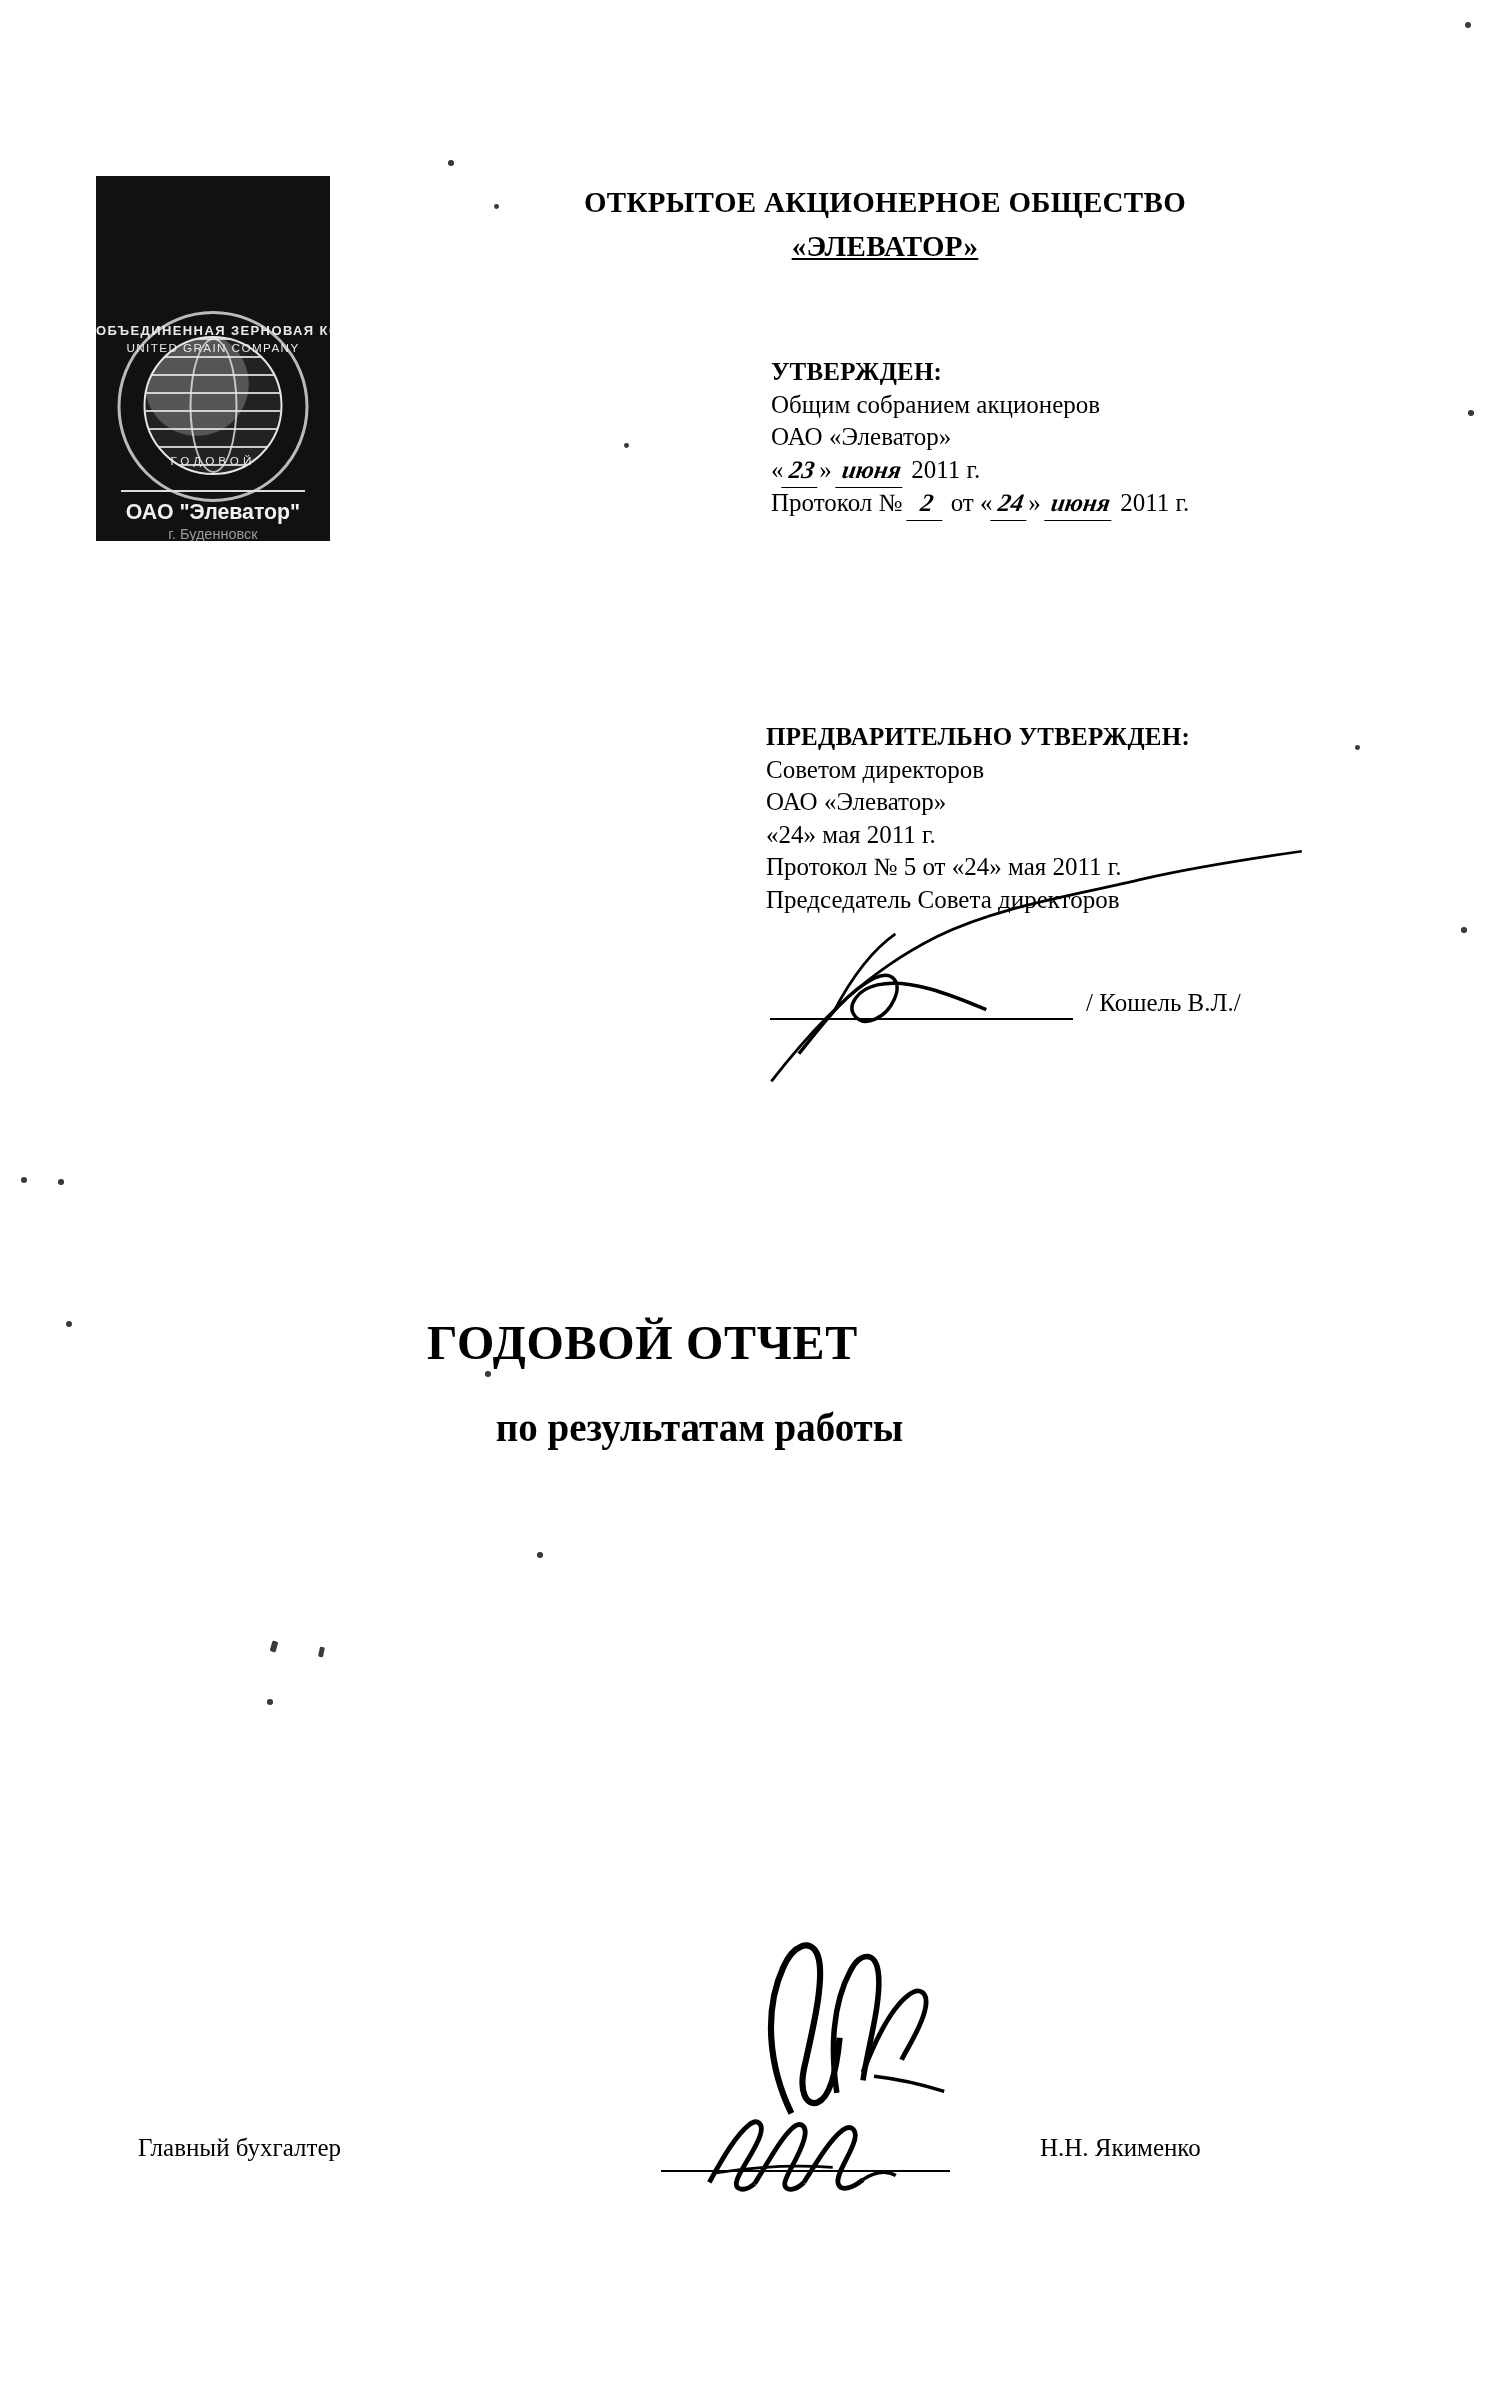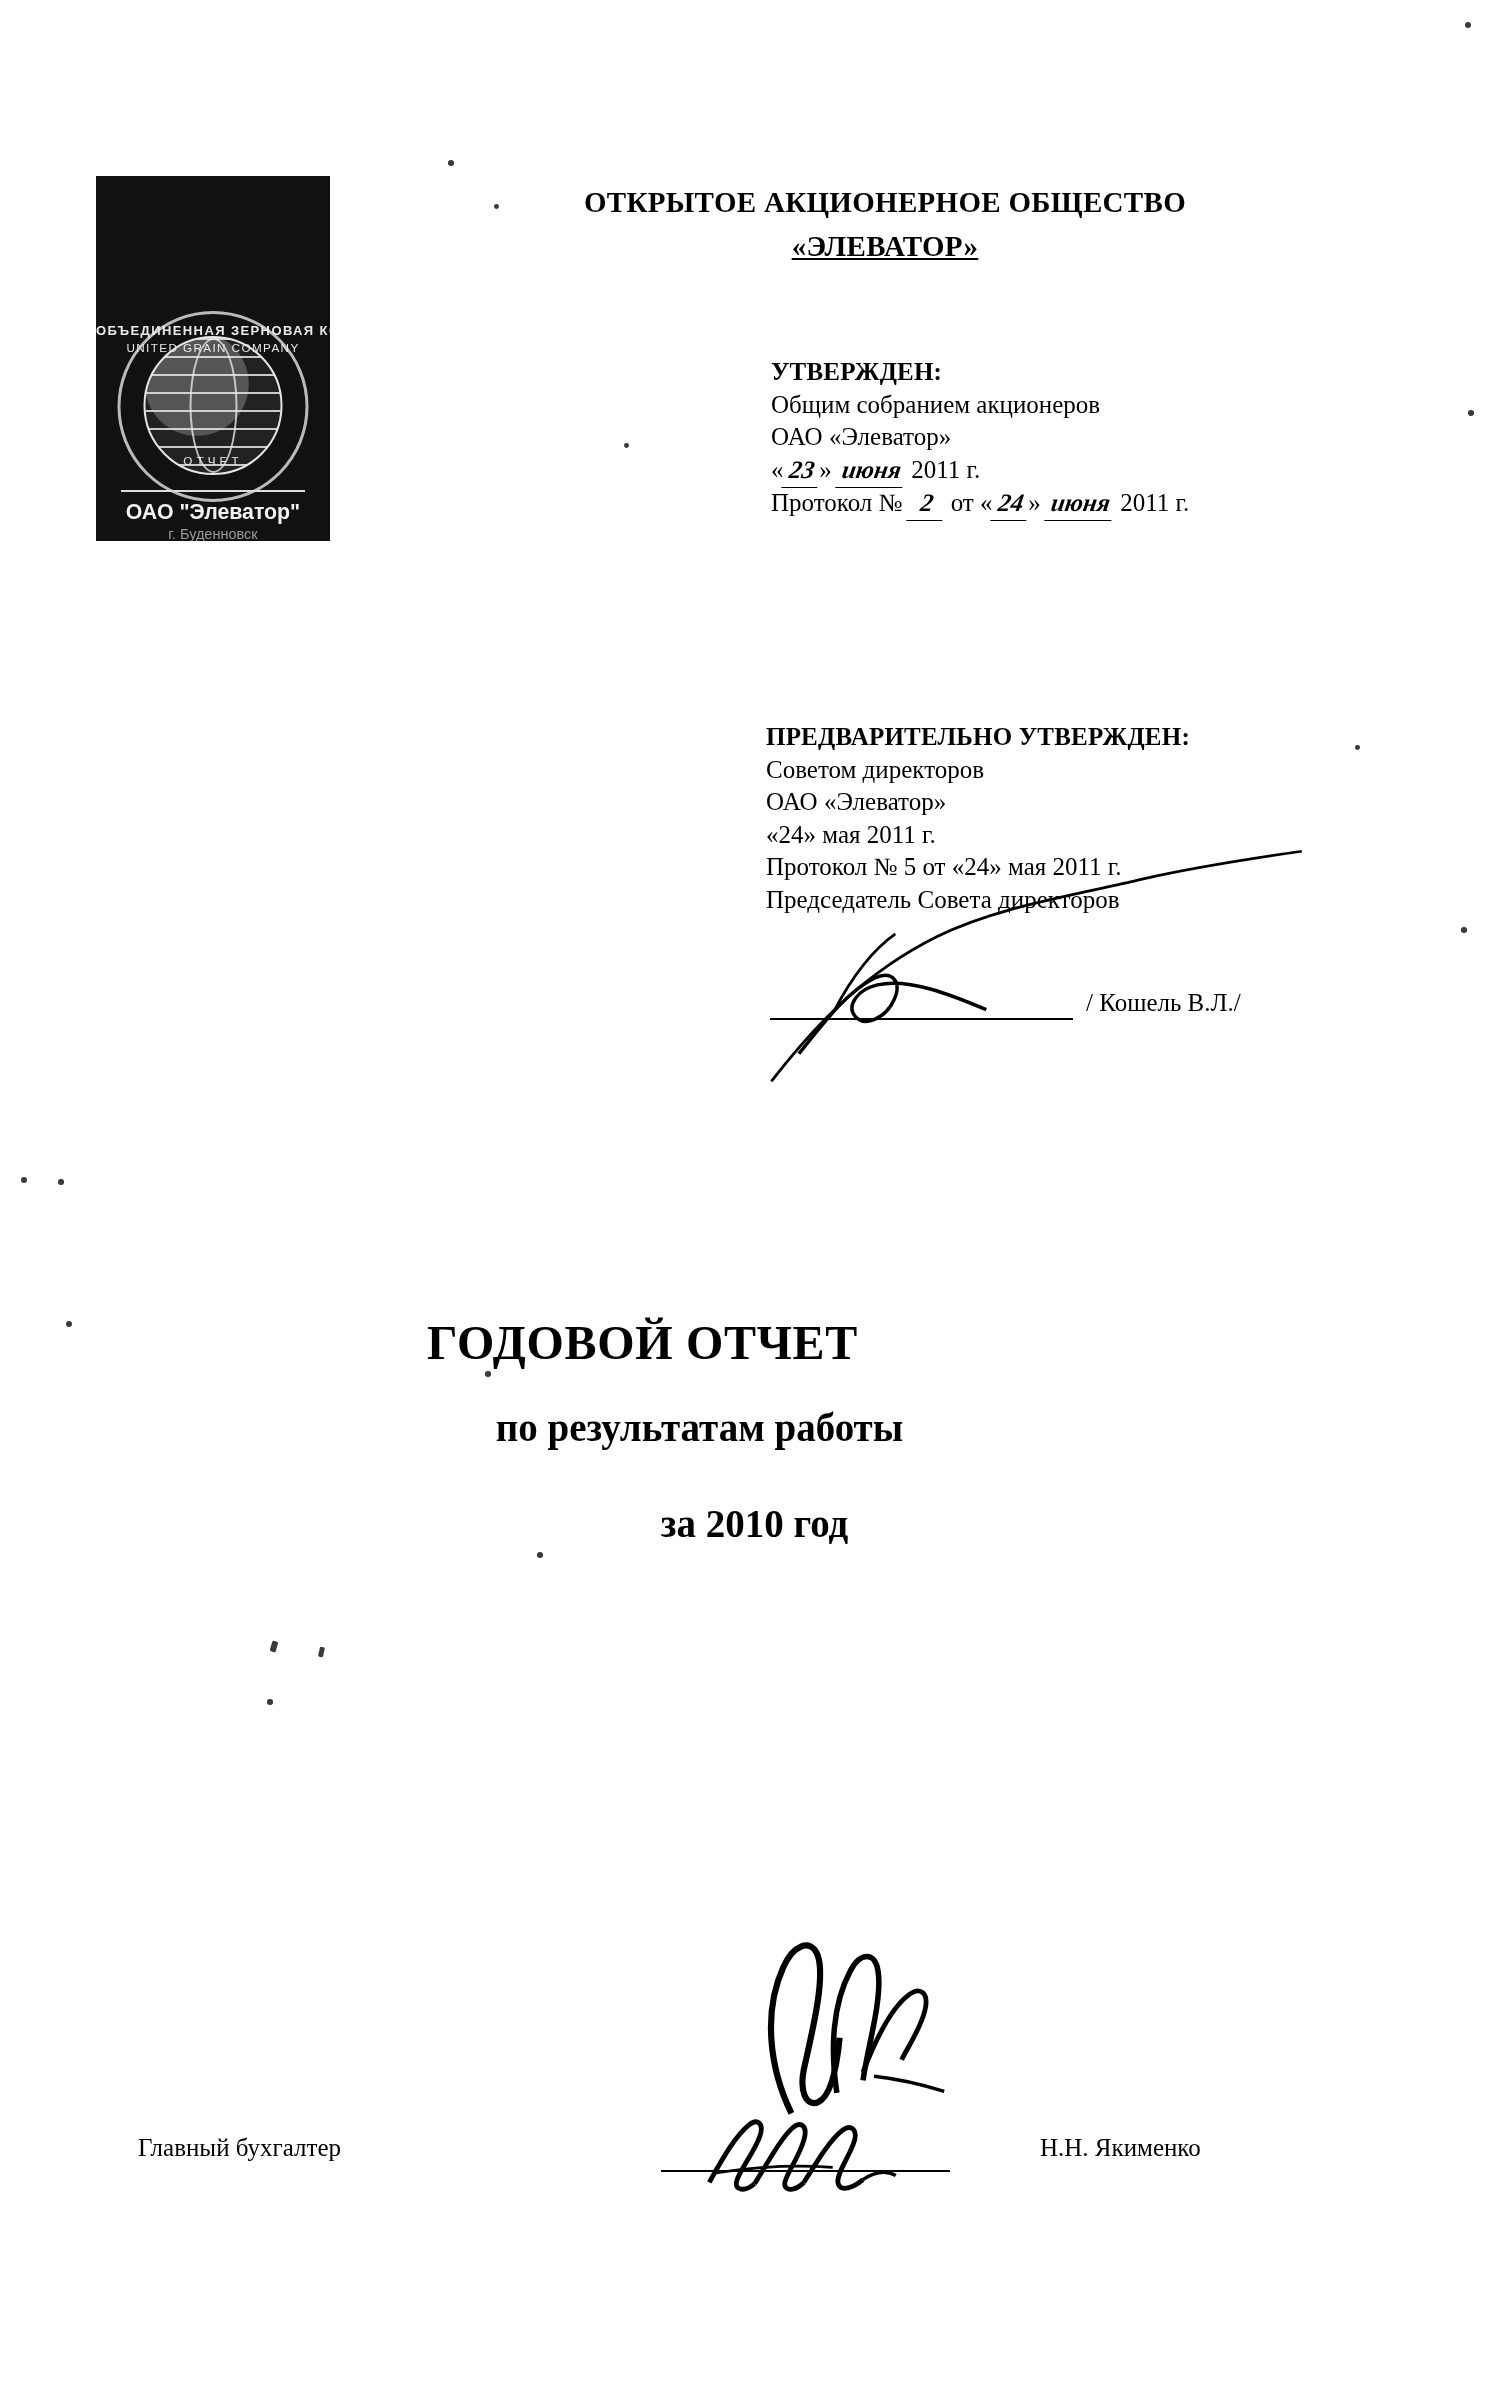--- a/index.html
+++ b/index.html
@@ -284,21 +284,21 @@
   <div class="speck" style="left:537px;top:1552px;width:5.5px;height:5.5px;"></div>
   <div class="speck" style="left:271px;top:1641px;width:6.2px;height:11px;border-radius:1.4px;transform:rotate(16deg);"></div>
   <div class="speck" style="left:319px;top:1647px;width:4.8px;height:9.6px;border-radius:1.4px;transform:rotate(12deg);"></div>
   <div class="speck" style="left:267px;top:1699px;width:5.5px;height:5.5px;"></div>
 
   <div class="logo-box">
     <div class="logo-ring"></div>
     <div class="logo-globe"></div>
     <div class="logo-arc-text logo-arc-1">ОБЪЕДИНЕННАЯ ЗЕРНОВАЯ КОМПАНИЯ</div>
     <div class="logo-arc-text logo-arc-2">UNITED GRAIN COMPANY</div>
-    <div class="logo-arc-text logo-arc-3">ОТЧЕТ</div>
+    <div class="logo-arc-text logo-arc-3">ГОДОВОЙ</div>
     <div class="logo-line logo-line-top"></div>
     <div class="logo-name">ОАО "Элеватор"</div>
     <div class="logo-city">г. Буденновск</div>
   </div>
 
   <div class="org-title">
     <span>ОТКРЫТОЕ АКЦИОНЕРНОЕ ОБЩЕСТВО</span>
     <span class="line2">«ЭЛЕВАТОР»</span>
   </div>
 
@@ -333,21 +333,20 @@
   <div class="chair-name">/ Кошель В.Л./</div>
 
   <svg class="scribble" style="left:730px;top:847px;width:620px;height:262px;" viewBox="0 0 900 380">
     <path d="M60 340 C130 250, 200 180, 300 130 C390 86, 500 70, 600 46 C680 28, 760 16, 830 6" fill="none" stroke="#000" stroke-width="4"></path>
     <path d="M100 300 C140 250, 170 210, 210 190 C236 178, 250 196, 238 222 C226 248, 196 262, 182 246 C168 230, 186 206, 214 200 C260 190, 320 214, 372 236" fill="none" stroke="#000" stroke-width="5"></path>
     <path d="M150 240 C176 190, 206 150, 240 126" fill="none" stroke="#000" stroke-width="4"></path>
   </svg>
 
   <div class="main-title">ГОДОВОЙ ОТЧЕТ</div>
   <div class="sub-title">по результатам работы</div>
-  <div class="sub-title2">за 2010 год</div>
 
 
   <div class="sign-row r2">
     <div class="sign-role">Главный бухгалтер</div>
     <div class="sign-rule"></div>
     <div class="sign-person">Н.Н. Якименко</div>
   </div>
 
   <svg class="scribble" style="left:702px;top:1907px;width:289px;height:234px;" viewBox="0 0 420 340">
     <path d="M130 300 C96 230, 90 150, 118 88 C132 56, 158 44, 168 70 C180 102, 160 182, 148 236 C142 266, 150 290, 168 284 C188 276, 196 232, 200 190" fill="none" stroke="#000" stroke-width="9"></path>

